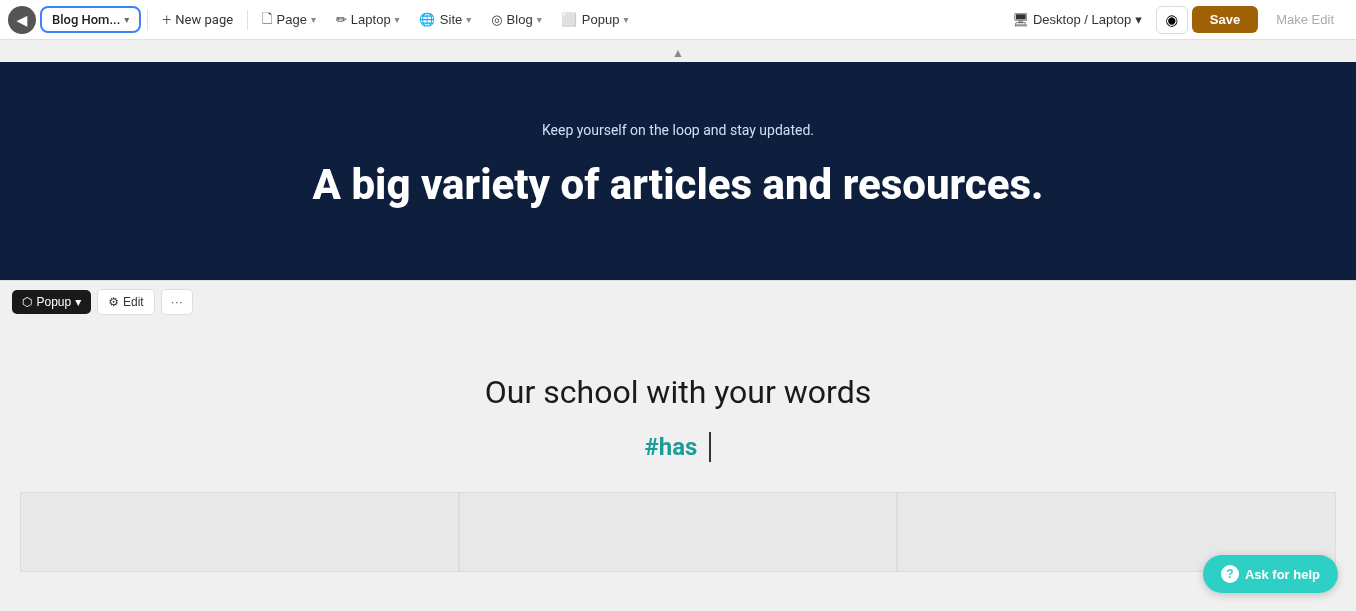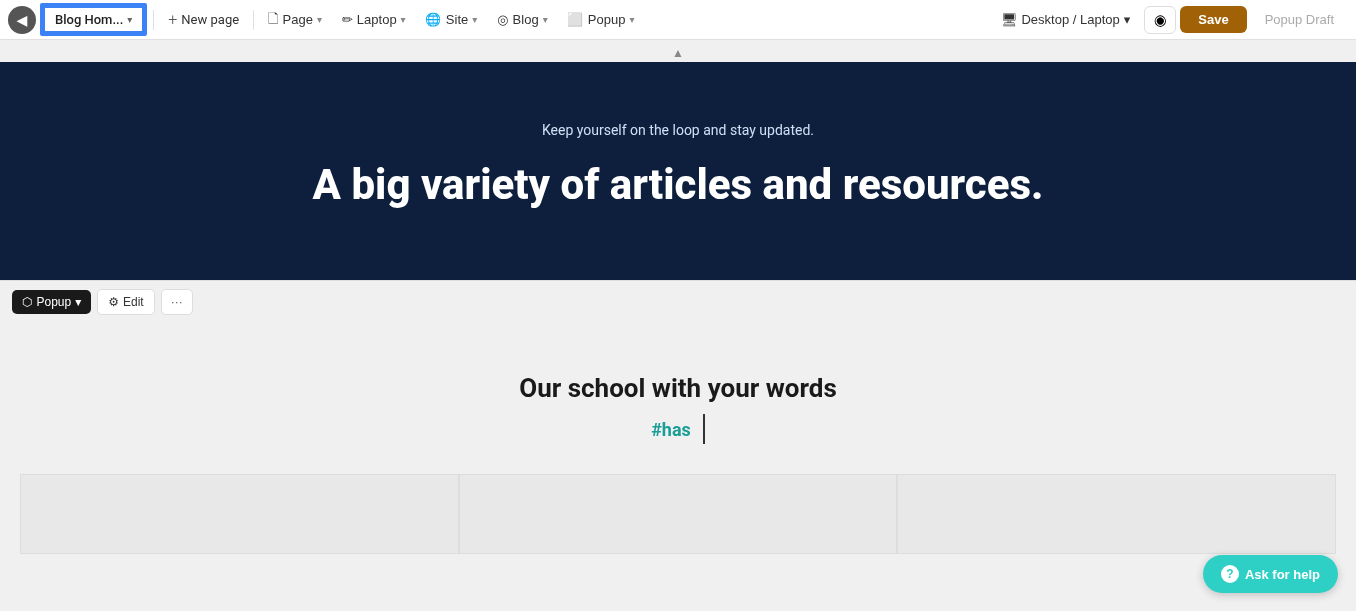--- a/index.html
+++ b/index.html
@@ -23,22 +23,22 @@
       border-radius: 50%;
       display: flex; align-items: center; justify-content: center;
       cursor: pointer;
       color: #fff;
       font-size: 14px;
       flex-shrink: 0;
     }
     .toolbar-page-name {
       display: flex; align-items: center; gap: 4px;
       background: #fff;
-      border: 5px solid #3b82f6;
-      border-radius: 2px;
+      border: 2px solid #3b82f6;
+      border-radius: 8px;
       padding: 4px 10px;
       font-size: 13px;
       font-weight: 500;
       cursor: pointer;
       color: #222;
       white-space: nowrap;
     }
     .toolbar-page-name .chevron { font-size: 10px; color: #666; }
 
     .toolbar-divider {
@@ -190,27 +190,27 @@
       cursor: pointer;
     }
 
     
     .content-section {
       background: #f0f0f0;
       padding: 50px 20px 30px;
       text-align: center;
     }
     .content-title {
-      font-size: 26px;
-      font-weight: 700;
+      font-size: 32px;
+      font-weight: 400;
       color: #1a1a1a;
-      margin-bottom: 11px;
+      margin-bottom: 21px;
     }
     .content-hashtag {
-      font-size: 18px;
+      font-size: 24px;
       font-weight: 700;
       color: #1a9e97;
       display: flex; align-items: center; justify-content: center; gap: 10px;
     }
     .cursor-blink {
       display: inline-block;
       width: 2px;
       height: 30px;
       background: #333;
       margin-left: 2px;
@@ -310,21 +310,21 @@
 
   <div class="toolbar-eye-btn">
     <span>◉</span>
   </div>
 
   <button class="toolbar-save-btn">
     <span>Save</span>
   </button>
 
   <button class="toolbar-draft-btn">
-    <span>Popup Draft</span>
+    <span>Make Edit</span>
   </button>
 
 </div>
 
 <div class="canvas-wrapper">
 
   <div class="canvas-top-arrow">
     <span>▲</span>
   </div>
 

